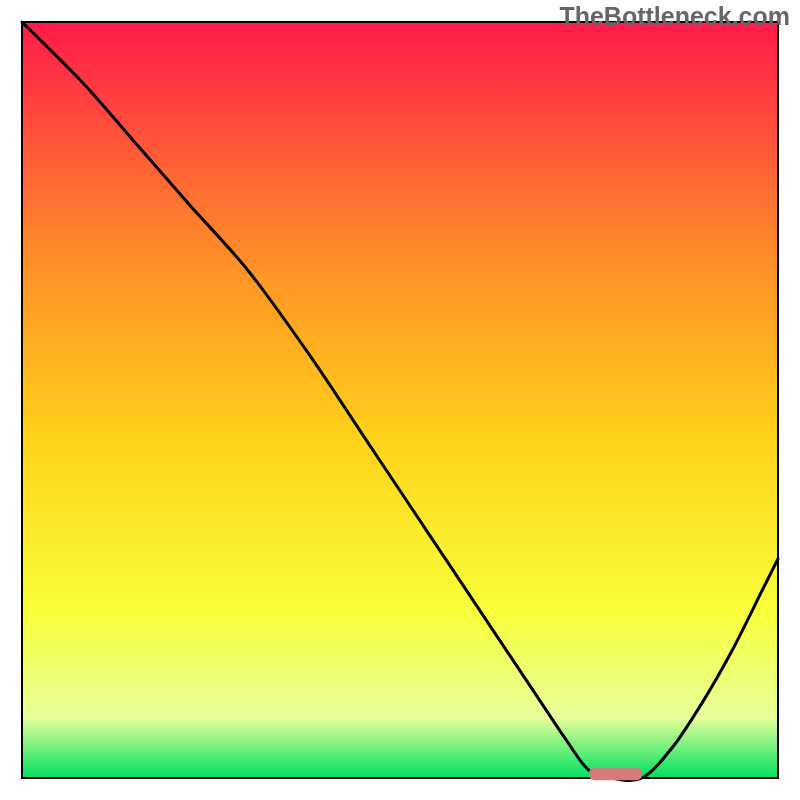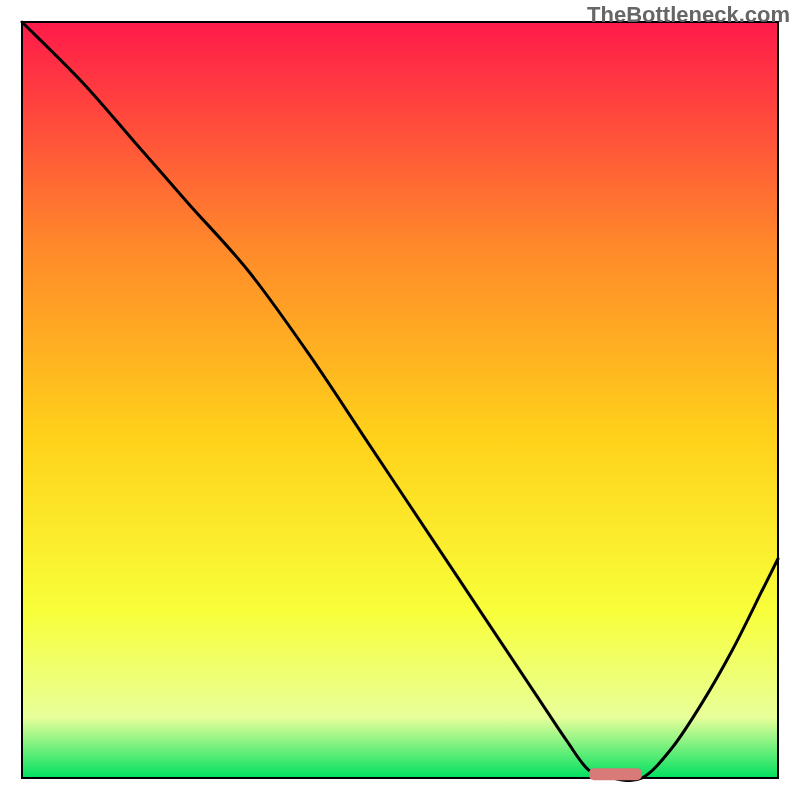--- a/index.html
+++ b/index.html
@@ -12,21 +12,21 @@
   }
   .container {
     position: relative;
     width: 800px;
     height: 800px;
   }
   .watermark {
     position: absolute;
     top: 2px;
     right: 10px;
-    font-size: 22px;
+    font-size: 25px;
     font-weight: bold;
     color: #666666;
     z-index: 10;
   }
   svg.chart {
     position: absolute;
     left: 0;
     top: 0;
     width: 800px;
     height: 800px;

